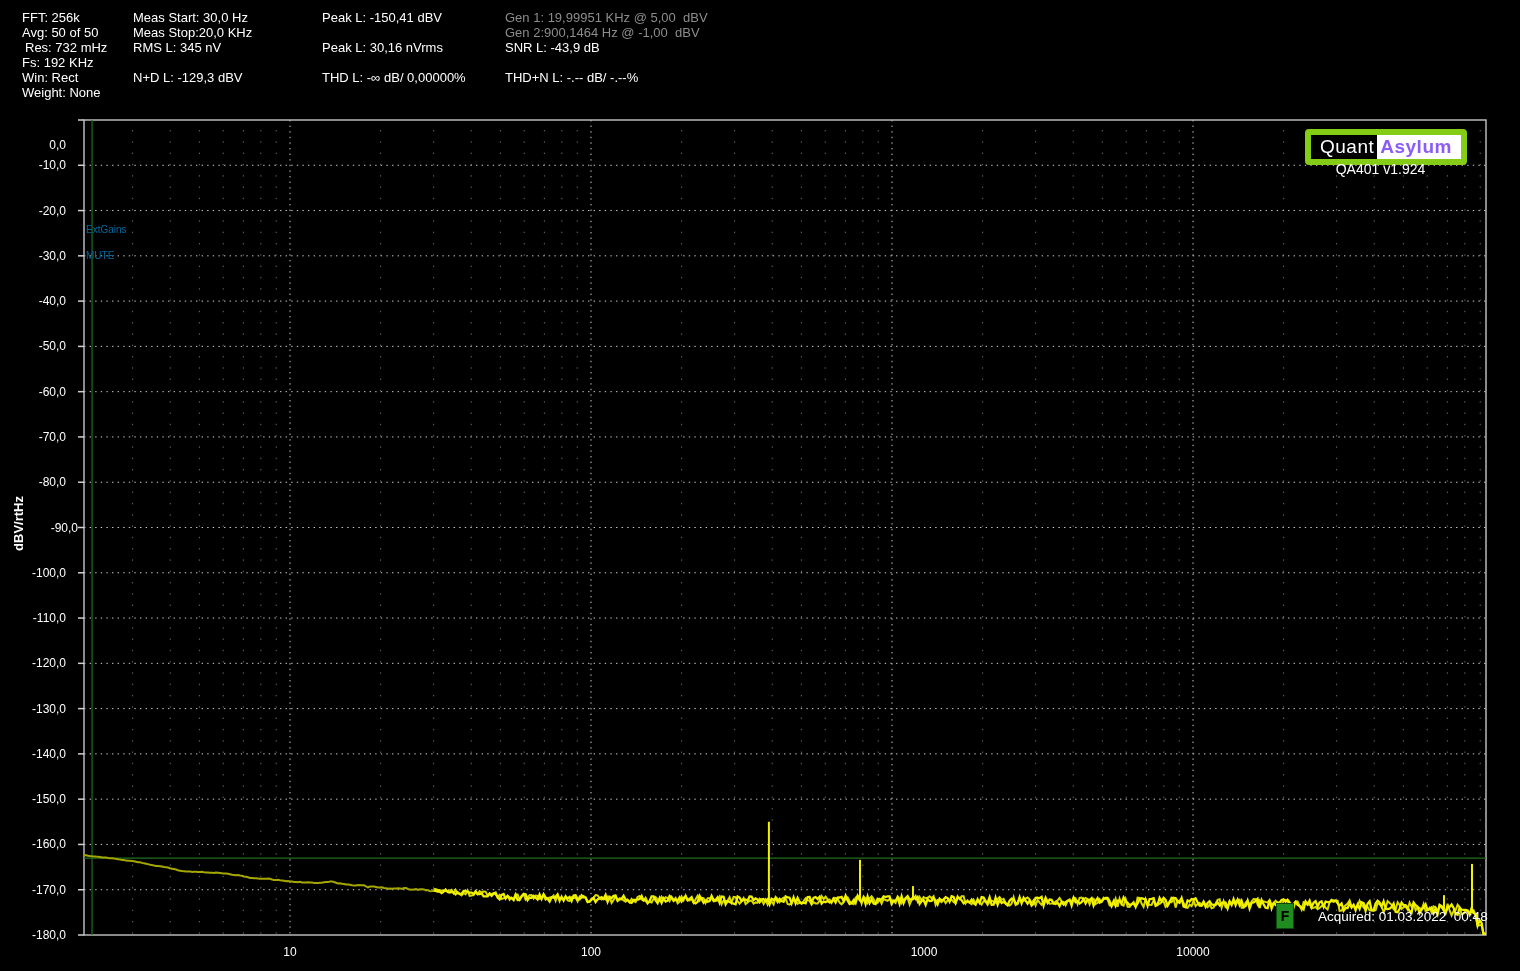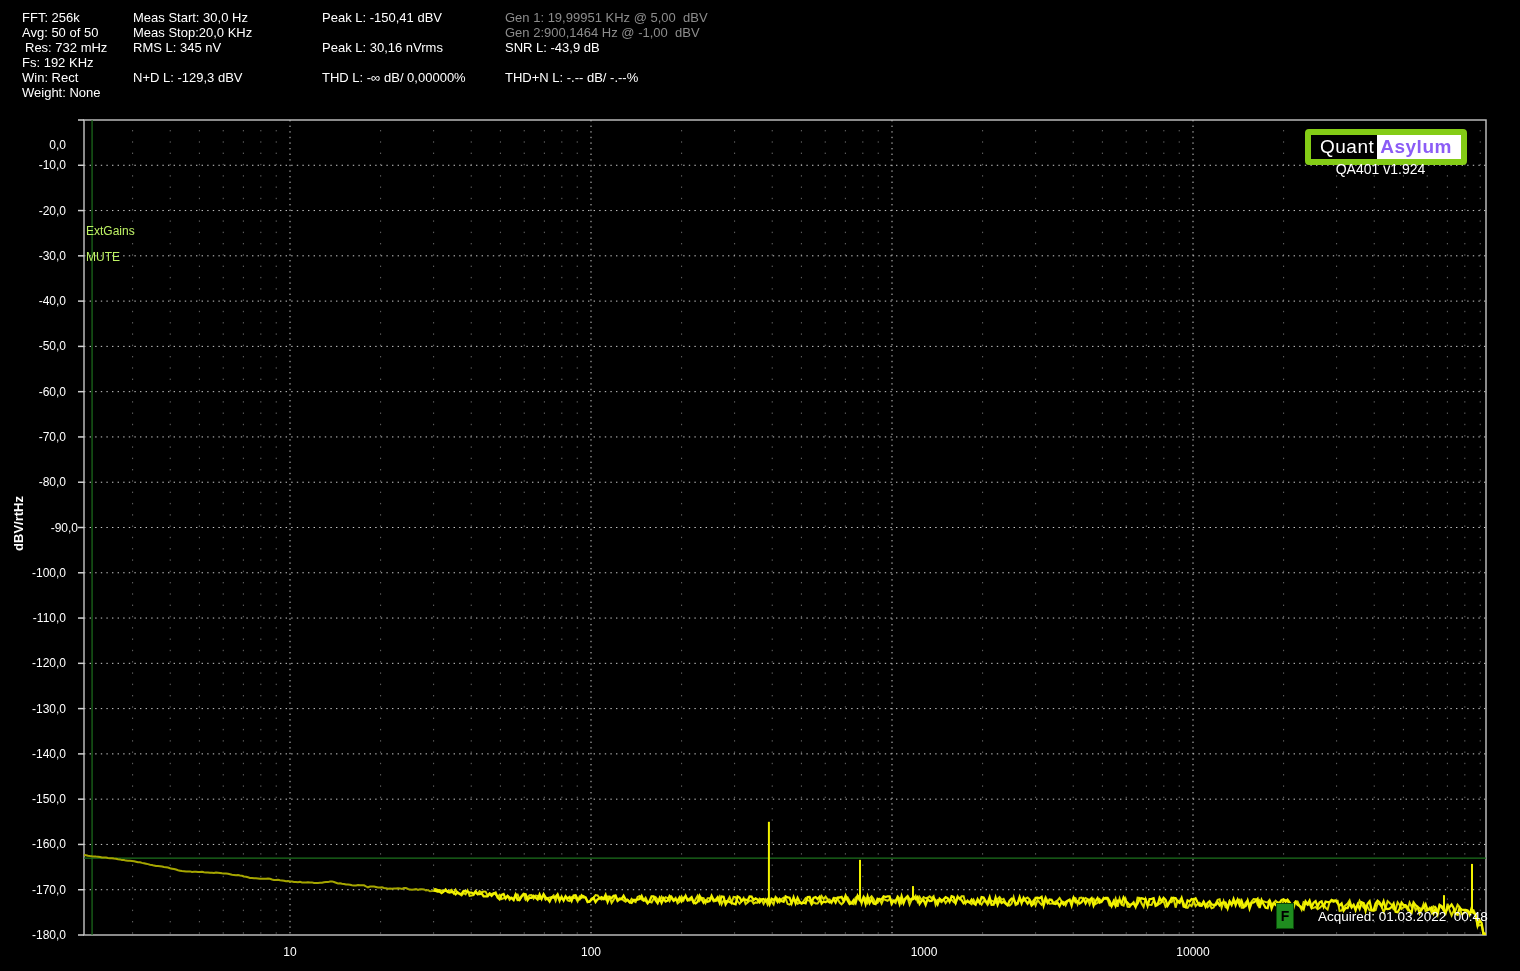--- a/index.html
+++ b/index.html
@@ -1,20 +1,20 @@
 <!DOCTYPE html>
 <html><head>
 <meta charset="utf-8">
 <style>
   html,body{margin:0;padding:0;background:#000;}
   #app{position:relative;width:1520px;height:971px;background:#000;overflow:hidden;
        font-family:"Liberation Sans",sans-serif;color:#fff;padding-left:8px;}
   .stat{position:absolute;font-size:13px;line-height:15px;white-space:pre;color:#fff;}
   .stat.gray{color:#8c8c8c;}
-  .overlay-label{position:absolute;font-size:12px;color:#bef264;white-space:pre;}
+  .overlay-label{position:absolute;font-size:10px;color:#0369a1;white-space:pre;}
   #plot-svg{position:absolute;left:0;top:0;z-index:1;}
   .tick-label{position:absolute;font-size:12px;color:#fff;z-index:2;}
   .ytick{width:66px;text-align:right;}
   .xtick{transform:translateX(-50%);}
   #ylabel{position:absolute;left:-22px;top:516px;width:80px;text-align:center;
           font-size:13px;font-weight:bold;color:#fff;transform:rotate(-90deg);z-index:2;}
   #logo{position:absolute;left:1305px;top:129px;height:24px;display:flex;align-items:flex-end;
         border:6px solid #84cc16;border-radius:4px;overflow:hidden;z-index:3;background:#000;}
   #logo .q{color:#fff;background:#000;font-size:19px;padding:1px 3px 1px 9px;font-weight:normal;letter-spacing:0.5px;}
   #logo .a{color:#8b5cf6;background:#fff;font-size:19px;padding:1px 9px 1px 3px;font-weight:bold;letter-spacing:0.5px;}

